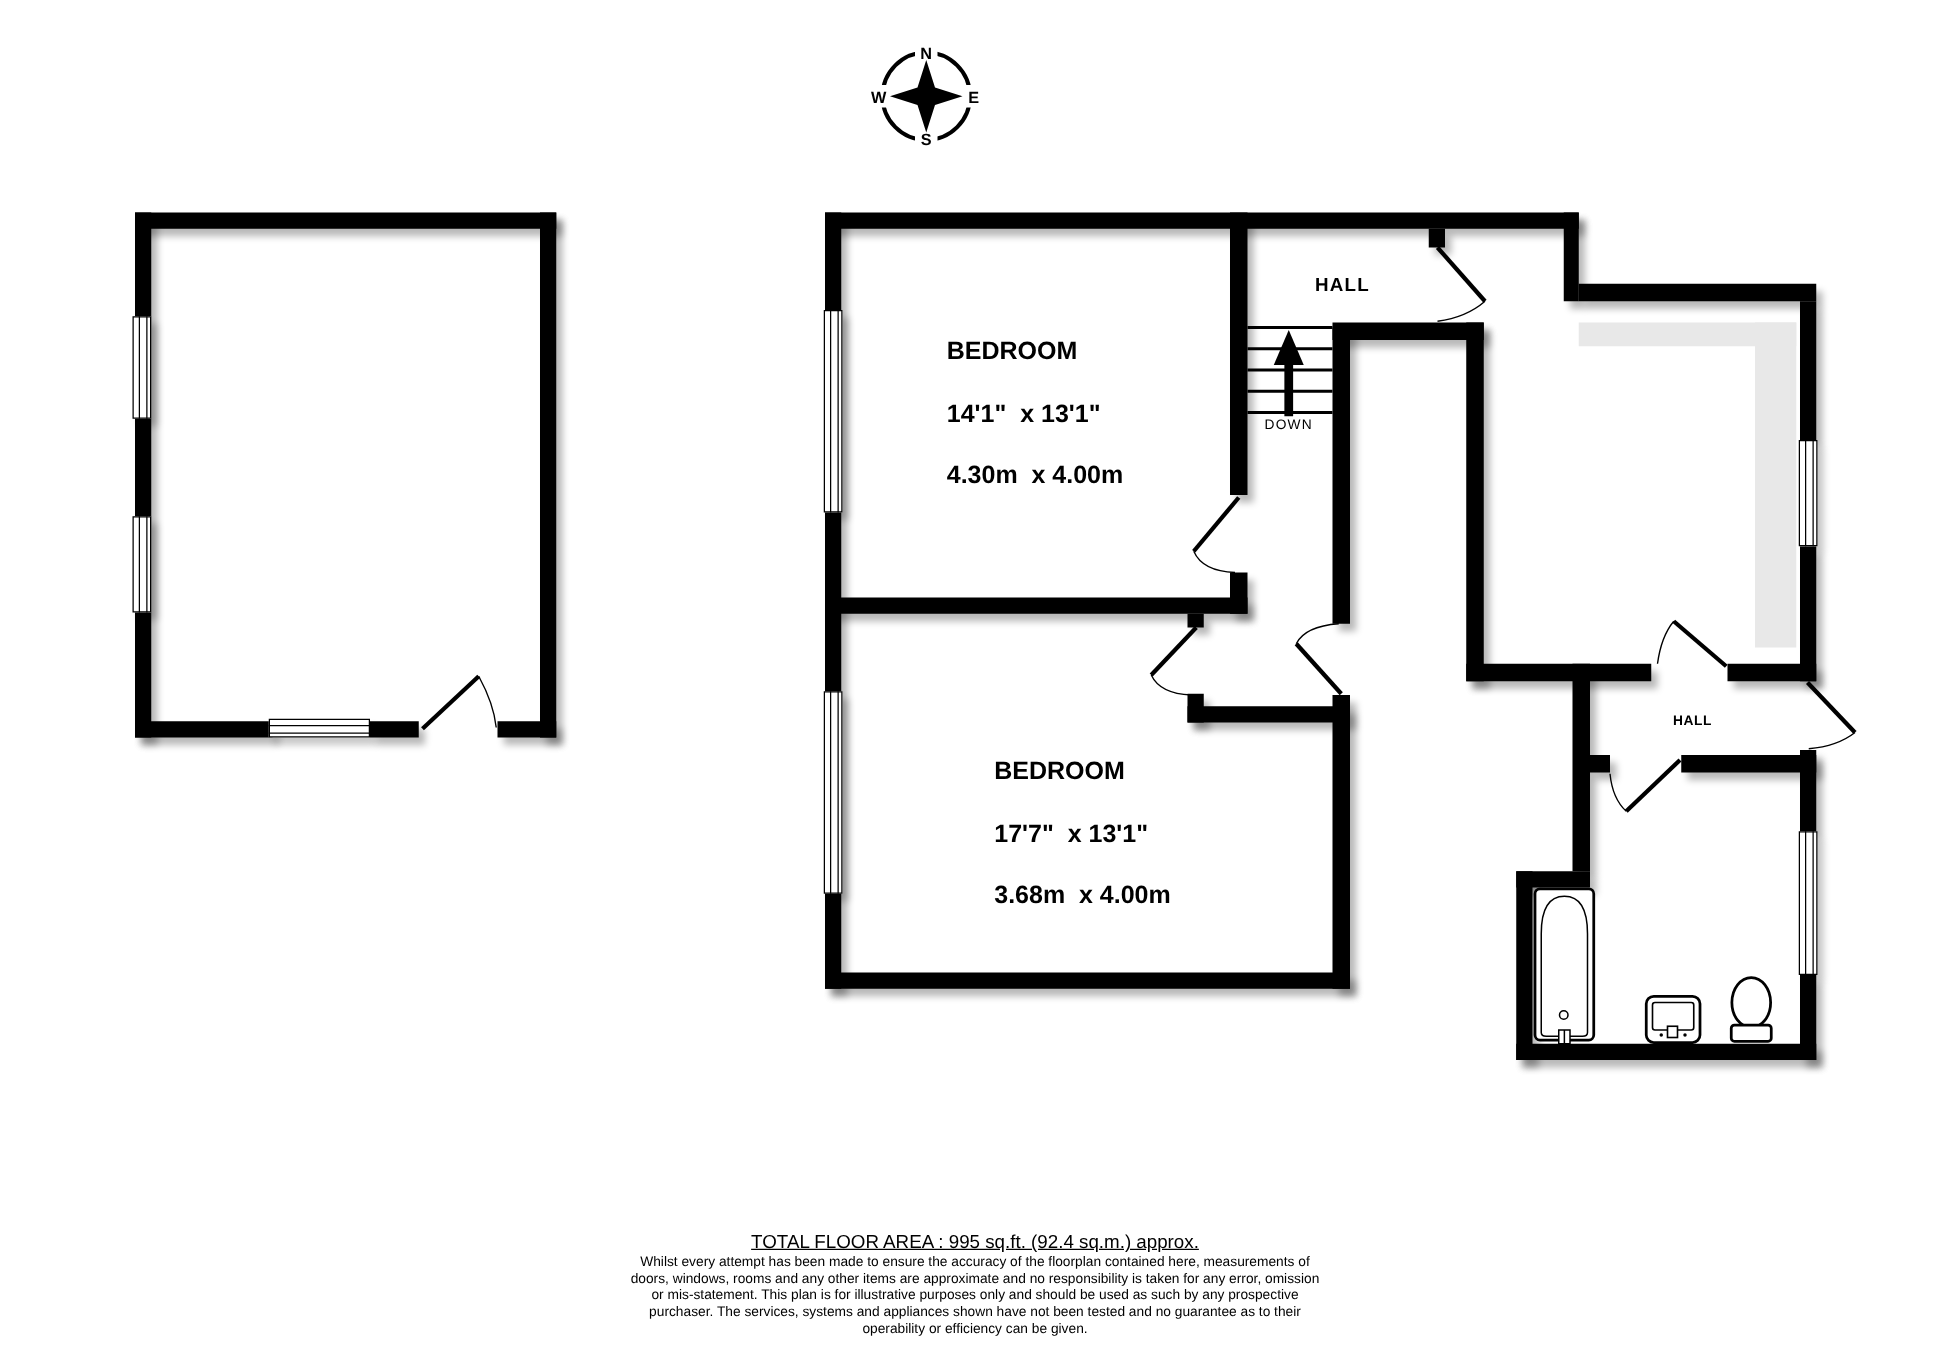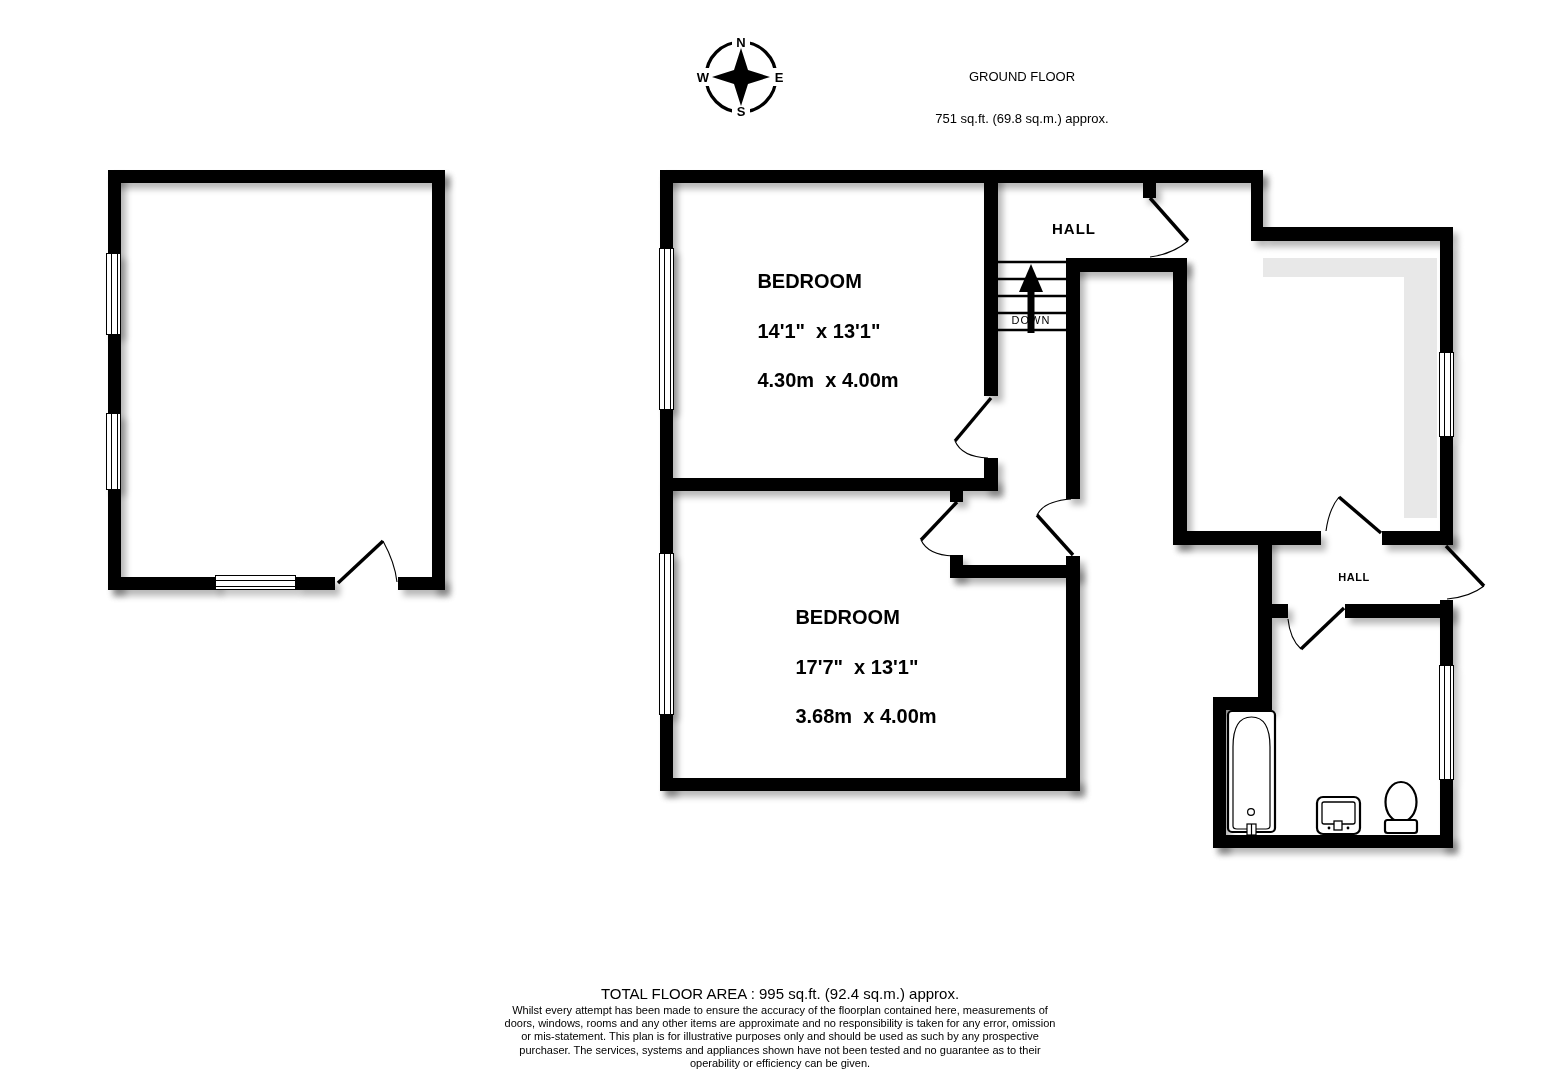--- a/index.html
+++ b/index.html
@@ -21,24 +21,20 @@
   .ftr-title{position:absolute;transform:translate(-50%,0);text-align:center;font-size:15px;z-index:5;white-space:pre;}
   .ftr-disc{position:absolute;width:556px;text-align:center;font-size:11px;line-height:13.2px;z-index:5;}
   .ftr-credit{position:absolute;transform:translate(-50%,0);text-align:center;font-size:11px;z-index:5;}
   .compass-letter{font-weight:700;font-size:13px;}
 </style>
 </head>
 <body>
 
 <div id="canvas">
 
-  <div class="hdr" style="left:1022px;top:42px;">
-    <div>GROUND FLOOR</div>
-    <div>751 sq.ft. (69.8 sq.m.) approx.</div>
-  </div>
 
   <div class="counter" style="left:1263px;top:258px;width:174px;height:19px;"></div>
   <div class="counter" style="left:1404px;top:258px;width:33px;height:260px;"></div>
 
   <div class="wall" style="left:108px;top:170px;width:337px;height:13px;"></div>
   <div class="wall" style="left:108px;top:170px;width:13px;height:420px;"></div>
   <div class="wall" style="left:432px;top:170px;width:13px;height:420px;"></div>
   <div class="wall" style="left:108px;top:577px;width:110px;height:13px;"></div>
   <div class="wall" style="left:296px;top:577px;width:39px;height:13px;"></div>
   <div class="wall" style="left:398px;top:577px;width:47px;height:13px;"></div>
@@ -195,19 +191,19 @@
   <div class="rlabel" style="left:866px;top:667px;">
     <div>BEDROOM</div>
     <div>17'7"  x 13'1"</div>
     <div>3.68m  x 4.00m</div>
   </div>
 
 
 
   <div class="hall-big" style="left:1074px;top:228px;">HALL</div>
   <div class="hall-small" style="left:1354px;top:577px;">HALL</div>
-  <div class="down" style="left:1031px;top:320px;">DOWN</div>
-
-  <div class="ftr-title" style="left:780px;top:985px;">TOTAL FLOOR AREA : 995 sq.ft. (92.4 sq.m.) approx.</div>
+  <div class="down" style="left:1031px;top:340px;">DOWN</div>
+
+  <div class="ftr-title" style="left:780px;top:985px;text-decoration:underline;">TOTAL FLOOR AREA : 995 sq.ft. (92.4 sq.m.) approx.</div>
   <div class="ftr-disc" style="left:502px;top:1004px;">Whilst every attempt has been made to ensure the accuracy of the floorplan contained here, measurements of doors, windows, rooms and any other items are approximate and no responsibility is taken for any error, omission or mis-statement. This plan is for illustrative purposes only and should be used as such by any prospective purchaser. The services, systems and appliances shown have not been tested and no guarantee as to their operability or efficiency can be given.</div>
   <div class="ftr-credit" style="left:780px;top:1112px;">Made with Metropix ©2025</div>
 
 </div>
 
 </body></html>

